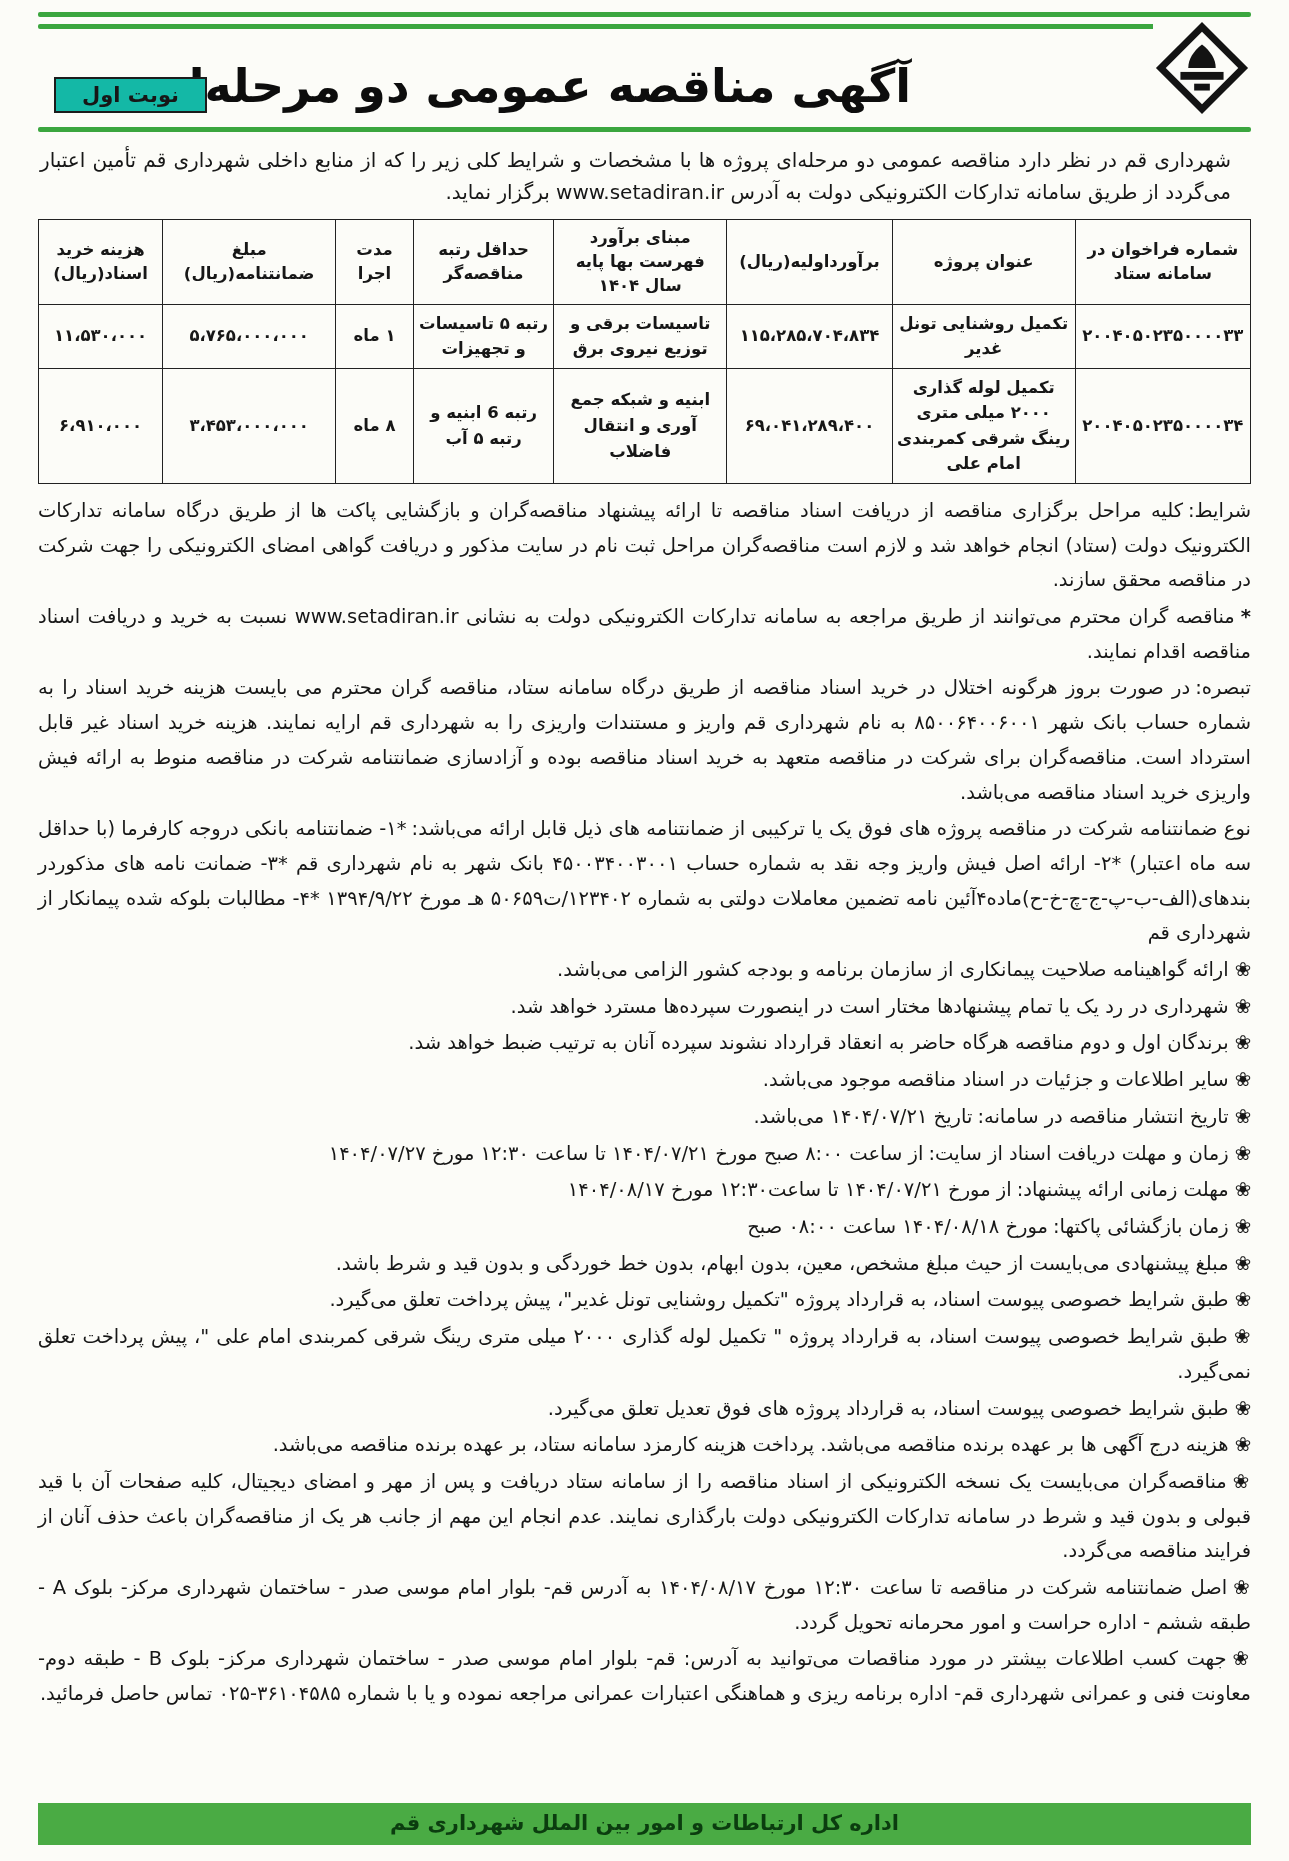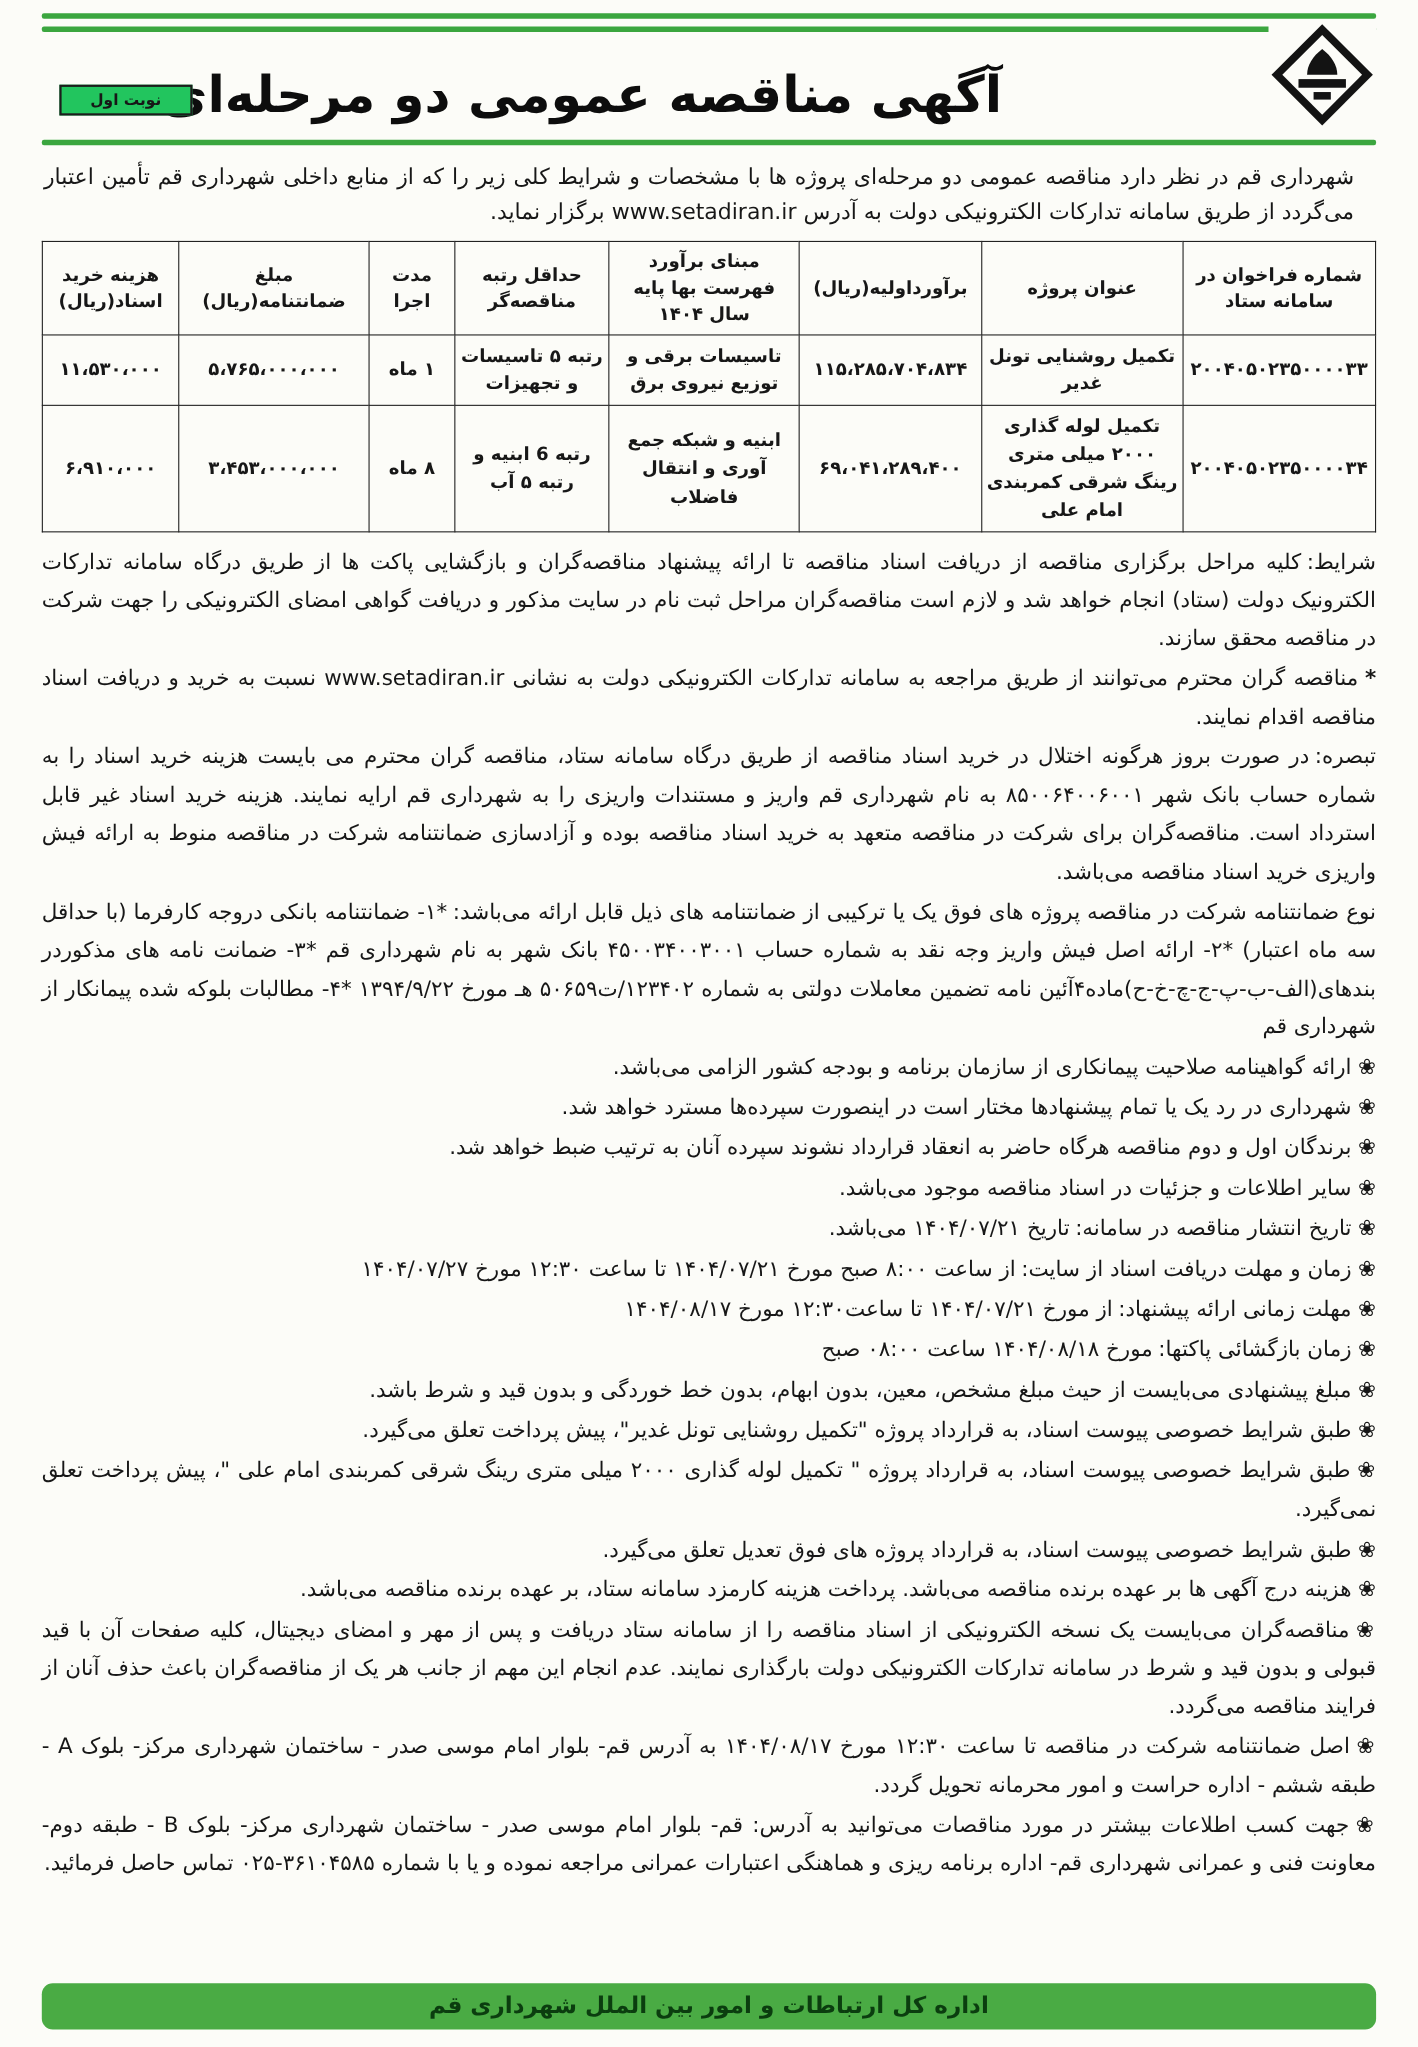--- a/index.html
+++ b/index.html
@@ -32,23 +32,23 @@
     font-weight: bold;
     white-space: nowrap;
     color: #0d0d0d;
   }
   .edition-box {
     position: absolute;
     left: 16px;
     top: 44px;
     border: 2px solid #1c1c1c;
     padding: 4px 26px;
-    font-size: 14px;
-    font-weight: bold;
-    background: #22c55e;
+    font-size: 21px;
+    font-weight: bold;
+    background: #14b8a6;
   }
   .logo {
     position: absolute;
     right: 0px;
     top: -14px;
     width: 98px;
     height: 98px;
   }
 
   .intro {
@@ -86,21 +86,21 @@
   .marker:empty, .lead:empty { display: none; }
 
   .footer-bar {
     margin-top: auto;
     background: #4aab44;
     color: #0b3d0f;
     font-weight: bold;
     text-align: center;
     font-size: 21px;
     padding: 8px 0 10px 0;
-    border-radius: 10px;
+    border-radius: 0;
     flex: none;
   }
 </style>
 </head>
 <body>
 
 <div class="page">
 
   <div class="green-rule rule-1"></div>
   <div class="green-rule rule-2"></div>

